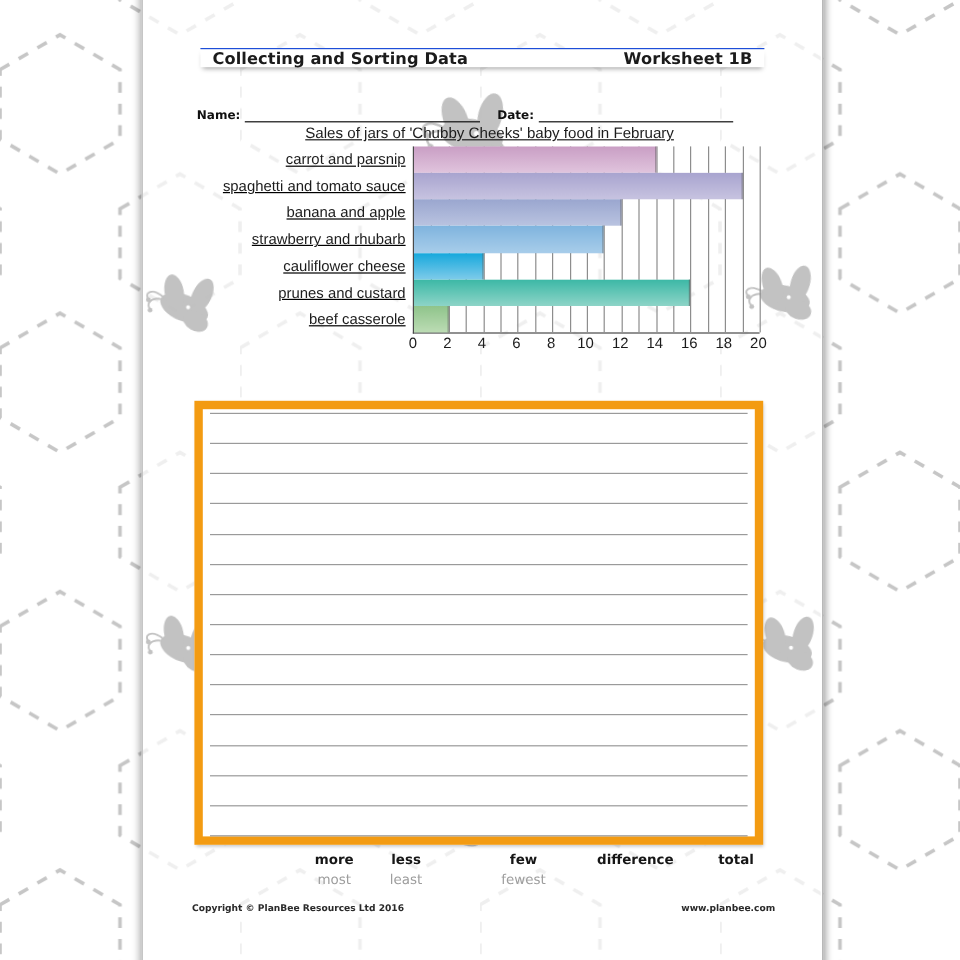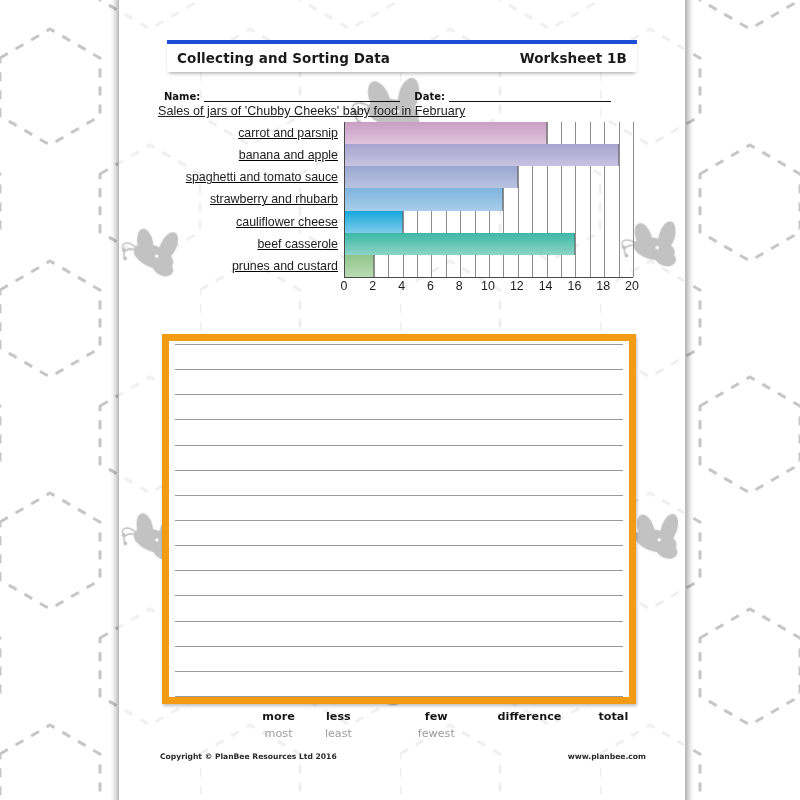--- a/index.html
+++ b/index.html
@@ -61,23 +61,23 @@
   }
 
   .layer-content { position: absolute; left: 0; top: 0; width: 566px; height: 812px; z-index: 4; }
 
   
   #title-bar {
     position: absolute;
     left: 49px;
     top: 40px;
     width: 470px;
-    height: 32px;
+    height: 16px;
     background: #ffffff;
-    border-top: 4px solid #1d4ed8;
+    border-top: 1px solid #1d4ed8;
     box-shadow: 0 3px 4px -2px rgba(0,0,0,0.38);
     display: flex;
     align-items: center;
     justify-content: space-between;
     padding: 0 10px;
     box-sizing: border-box;
   }
   .hdr-text {
     font-family: "DejaVu Sans", sans-serif;
     font-weight: bold;
@@ -118,21 +118,21 @@
     position: absolute;
     left: 40px;
     top: 104px;
     width: 500px;
     height: 196px;
   }
   #chart-title {
     position: absolute;
     left: 0; top: 0;
     width: 500px;
-    text-align: left;
+    text-align: center;
     font-family: "Liberation Sans", sans-serif;
     font-size: 12.6px;
     color: #1c1c1c;
     text-decoration: underline;
     white-space: nowrap;
   }
   #plot-wrap {
     position: absolute;
     left: 0;
     top: 18px;
@@ -344,26 +344,26 @@
       <span class="nd-label">Date:</span>
       <span class="nd-rule" id="date-rule"></span>
     </span>
   </div>
 
   <div id="chart-block">
     <div id="chart-title">Sales of jars of 'Chubby Cheeks' baby food in February</div>
     <div id="plot-wrap">
       <div id="cat-col">
           <div class="cat-label">carrot and parsnip</div>
+          <div class="cat-label">spaghetti and tomato sauce</div>
           <div class="cat-label">banana and apple</div>
-          <div class="cat-label">spaghetti and tomato sauce</div>
           <div class="cat-label">strawberry and rhubarb</div>
           <div class="cat-label">cauliflower cheese</div>
+          <div class="cat-label">prunes and custard</div>
           <div class="cat-label">beef casserole</div>
-          <div class="cat-label">prunes and custard</div>
         </div>
       <div id="plot-area">
         <div id="grid-lines">
             <div class="grid-v" style="left: 10%;"></div>
             <div class="grid-v" style="left: 20%;"></div>
             <div class="grid-v" style="left: 30%;"></div>
             <div class="grid-v" style="left: 40%;"></div>
             <div class="grid-v" style="left: 50%;"></div>
             <div class="grid-v" style="left: 60%;"></div>
             <div class="grid-v" style="left: 70%;"></div>

